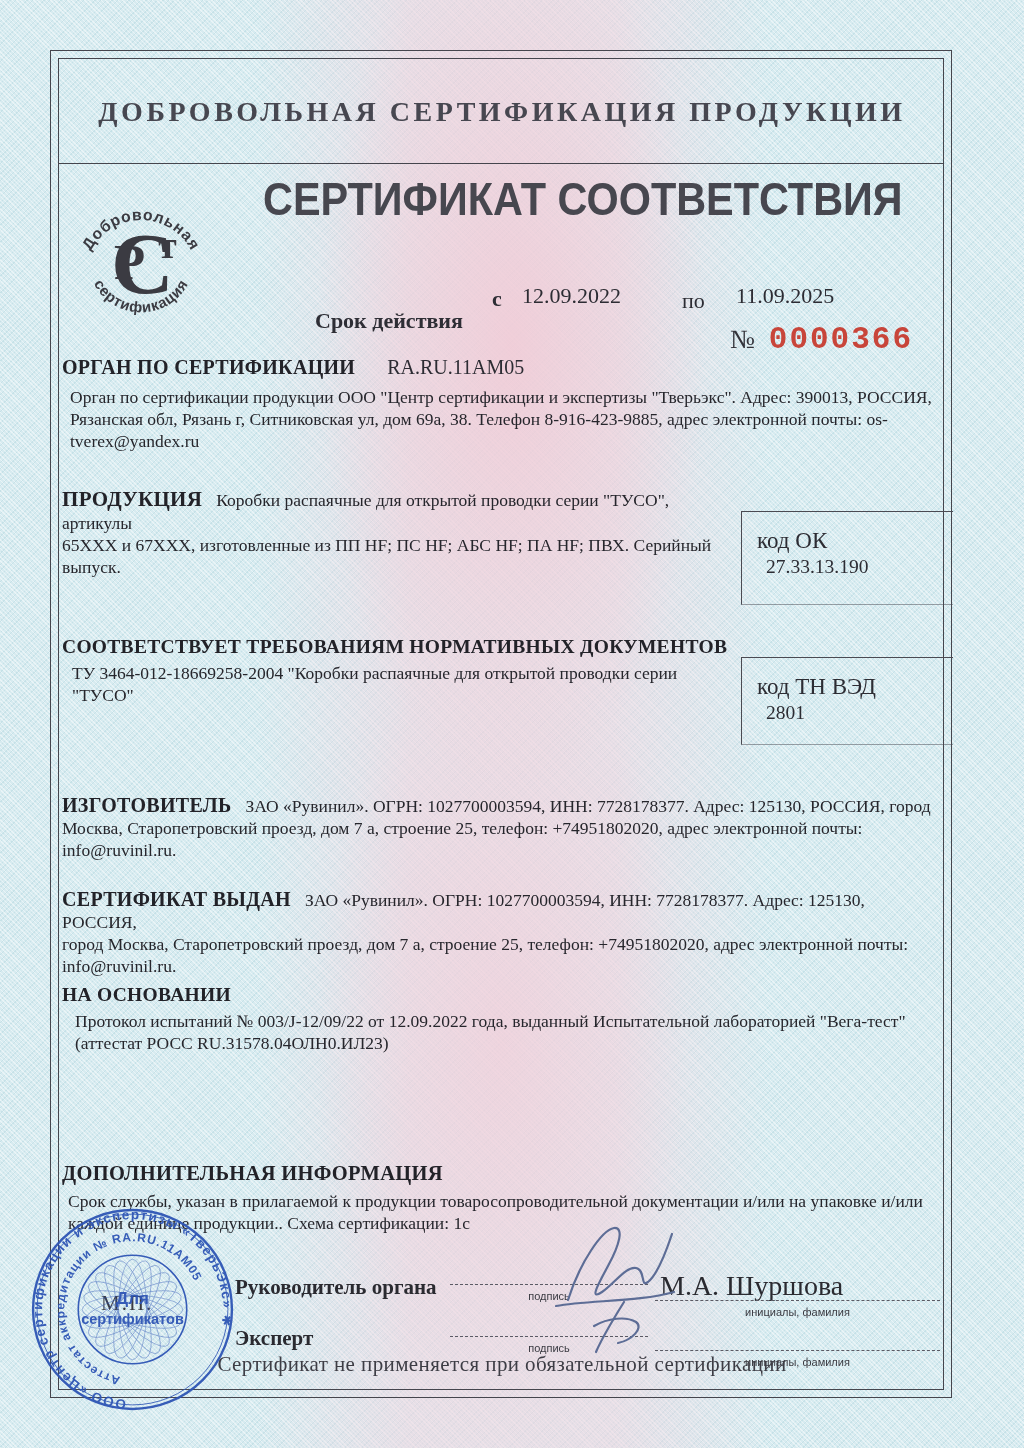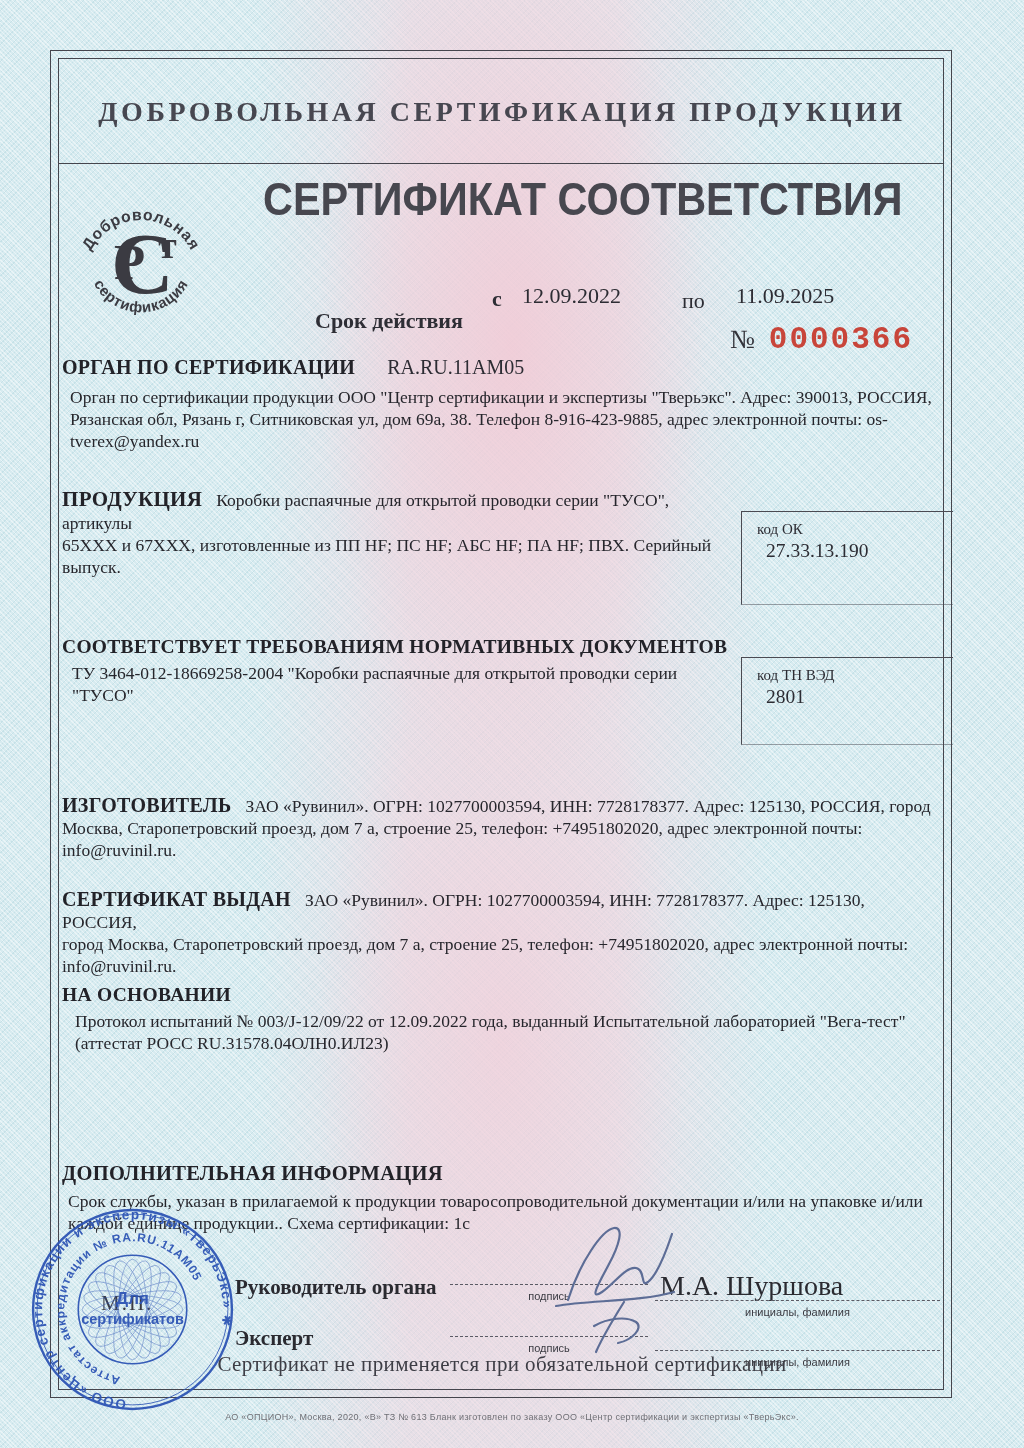--- a/index.html
+++ b/index.html
@@ -43,21 +43,21 @@
   .form-no-lbl { font-size:26px; color:#33333a; }
   .form-no     { font-family:Liberation Mono, monospace; font-weight:bold; font-size:31px; letter-spacing:2px; color:#c8453a; }
 
   .sec-h { font-weight:bold; font-size:20px; color:#222228; letter-spacing:0.3px; }
   .sec-code { font-size:20px; color:#2c2c33; margin-left:28px; }
   .sec-t { font-size:17.5px; line-height:22px; color:#26262c; white-space:pre-line; }
   .block { position:absolute; }
   .inline-gap { display:inline-block; width:14px; }
 
   .code-box { position:absolute; border-top:1.6px solid #4a4a52; border-left:1.6px solid #4a4a52; border-bottom:1px solid rgba(74,74,82,0.5); }
-  .code-box .cl { font-size:15px; color:#2c2c33; margin:9px 0 0 15px; }
+  .code-box .cl { font-size:23px; color:#2c2c33; margin:16px 0 0 15px; }
   .code-box .cv { font-size:19.5px; color:#2c2c33; margin:2px 0 0 24px; }
 
   
   .sig-role { position:absolute; font-weight:bold; font-size:21px; color:#2a2a30; white-space:nowrap; }
   .sig-line { position:absolute; border-bottom:1.4px dashed #5a5a64; }
   .sig-cap  { position:absolute; font-family:"Liberation Sans","DejaVu Sans",sans-serif; font-size:11px; color:#3b3b42; text-align:center; }
   .sig-name { position:absolute; font-size:28px; color:#2a2a30; text-align:left; white-space:nowrap; }
 
   .footer-note { position:absolute; left:60px; top:1352px; width:884px; text-align:center; font-size:21px; letter-spacing:0.4px; color:#3d3d45; }
   .print-info  { position:absolute; left:0; top:1412px; width:1024px; text-align:center; font-family:"Liberation Sans","DejaVu Sans",sans-serif; font-size:9px; color:#6f6f75; letter-spacing:0.3px; }
@@ -211,15 +211,14 @@
       <textPath href="#stampRingOuter" startOffset="6">ООО «Центр сертификации и экспертизы «ТверьЭкс»  ✱</textPath>
     </text>
     <text font-family="'Liberation Sans','DejaVu Sans',sans-serif" font-size="12" font-weight="bold" fill="#2e55b5" letter-spacing="1">
       <textPath href="#stampRingInner" startOffset="12">Аттестат аккредитации № RA.RU.11АМ05</textPath>
     </text>
     <text x="117" y="112" text-anchor="middle" font-family="'Liberation Sans','DejaVu Sans',sans-serif" font-size="17" font-weight="bold" fill="#2e55b5">Для</text>
     <text x="117" y="131" text-anchor="middle" font-family="'Liberation Sans','DejaVu Sans',sans-serif" font-size="14.5" font-weight="bold" fill="#2e55b5">сертификатов</text>
   </svg>
 
   <div class="footer-note">Сертификат не применяется при обязательной сертификации</div>
-  <div class="print-info">АО «ОПЦИОН», Москва, 2020, «В»  ТЗ № 613  Бланк изготовлен по заказу ООО «Центр сертификации и экспертизы «ТверьЭкс».</div>
 
 </div>
 
 </body></html>

